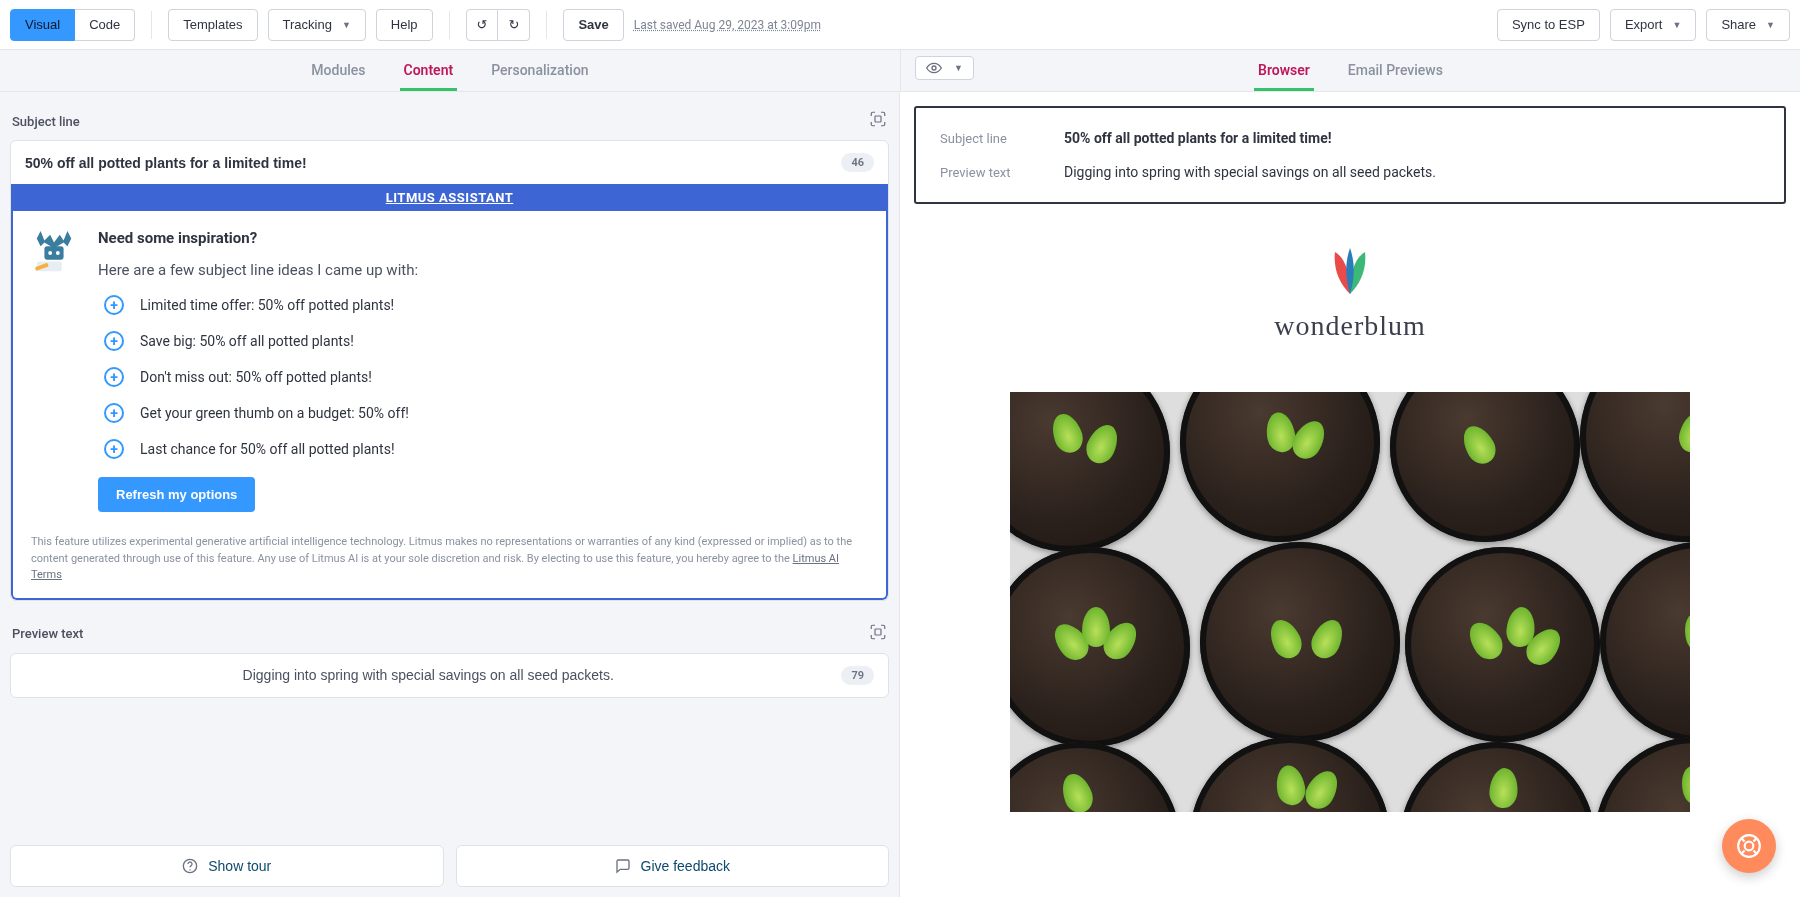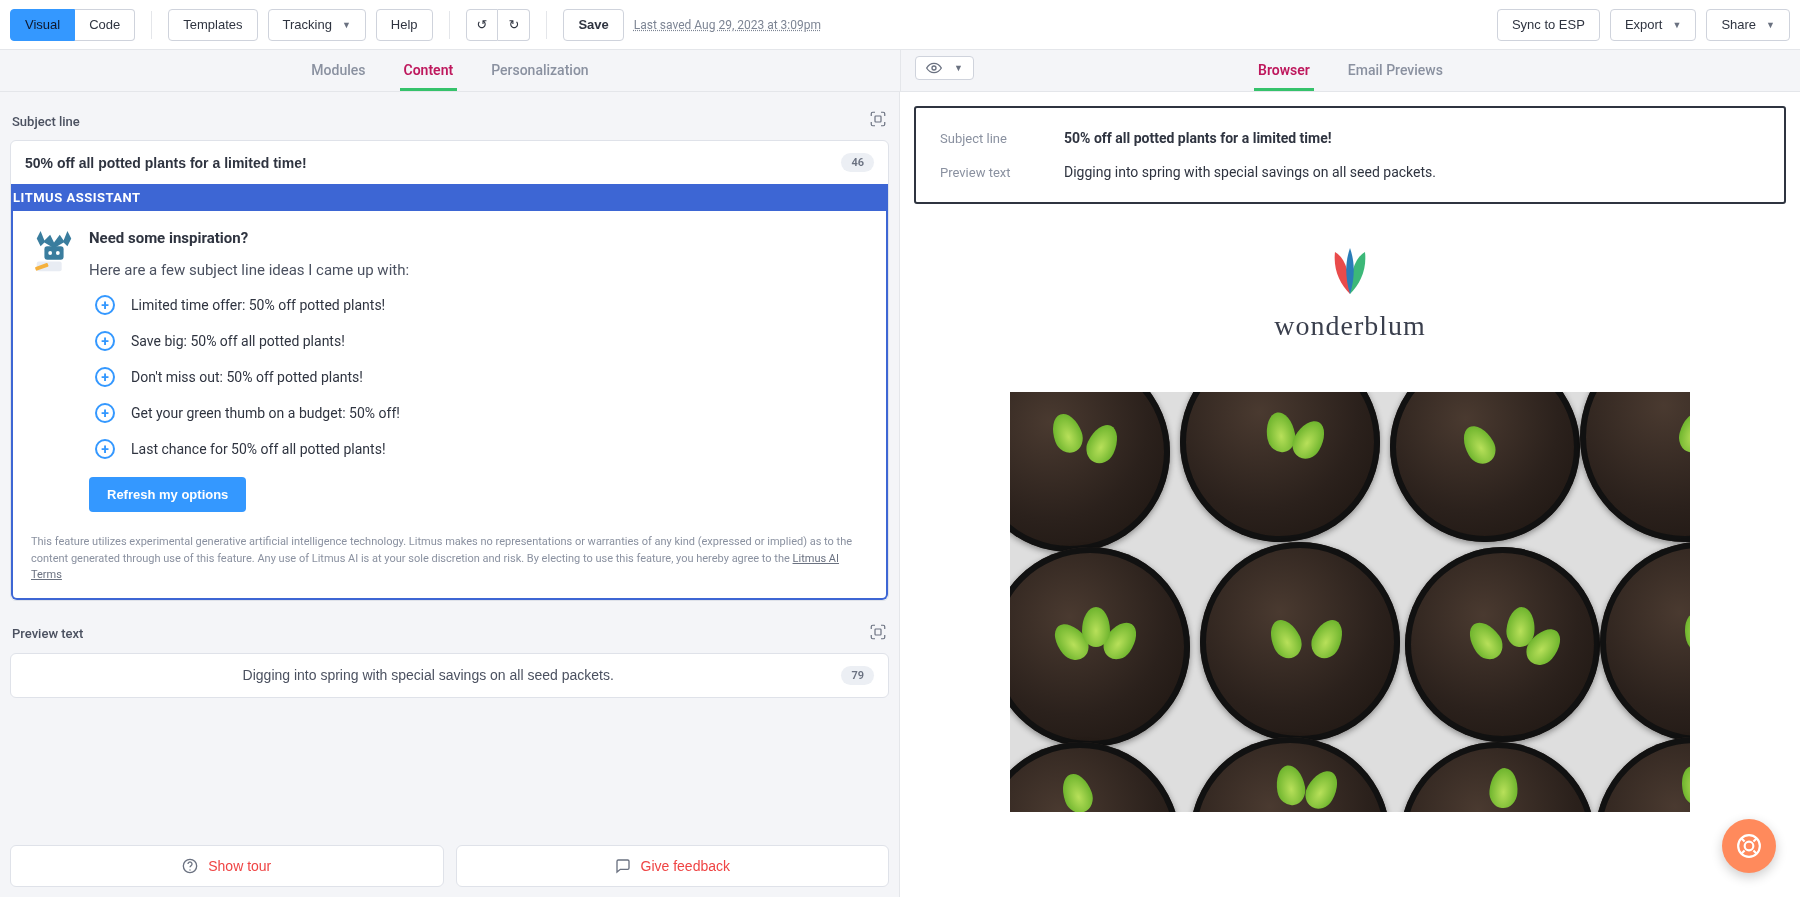--- a/index.html
+++ b/index.html
@@ -151,27 +151,28 @@
   
   .assistant {
     border: 2px solid #3d66d4;
     border-top: none;
     border-bottom-left-radius: 6px;
     border-bottom-right-radius: 6px;
   }
   .assistant-banner {
     background: #3d66d4;
     color: #fff;
-    text-align: left;
+    text-align: center;
     font-size: 13px;
     font-weight: 700;
     letter-spacing: 0.5px;
     padding: 6px 0;
-  }
-  .assistant-body { padding: 18px 18px 14px 18px; display: flex; gap: 12px; }
+    text-decoration: underline;
+  }
+  .assistant-body { padding: 18px 18px 14px 18px; display: flex; gap: 21px; }
   .assistant-avatar {
     width: 46px; height: 46px;
     flex: 0 0 auto;
     display: flex; align-items: center; justify-content: center;
   }
   .assistant-content { flex: 1 1 auto; }
   .assistant-title { font-weight: 700; font-size: 15px; color: #2f3440; margin-bottom: 14px; }
   .assistant-sub { font-size: 15px; color: #4b5160; margin-bottom: 16px; }
   .suggest-list { list-style: none; display: flex; flex-direction: column; gap: 16px; margin-bottom: 18px; margin-left: 6px;}
   .suggest-item { display: flex; align-items: center; gap: 16px; }
@@ -210,21 +211,21 @@
     left: 10px; right: 10px; bottom: 10px;
     display: flex; gap: 12px;
   }
   .footer-btn {
     flex: 1 1 50%;
     background: #fff;
     border: 1px solid #dfe2e9;
     border-radius: 6px;
     padding: 12px 0;
     font-size: 14px;
-    color: #ef4444;
+    color: #0c4a6e;
     display: flex; align-items: center; justify-content: center; gap: 10px;
     cursor: pointer;
   }
 
   
   .preview-header-box {
     border: 2px solid #2f3440;
     border-radius: 3px;
     padding: 22px 24px;
     display: flex; flex-direction: column; gap: 18px;

